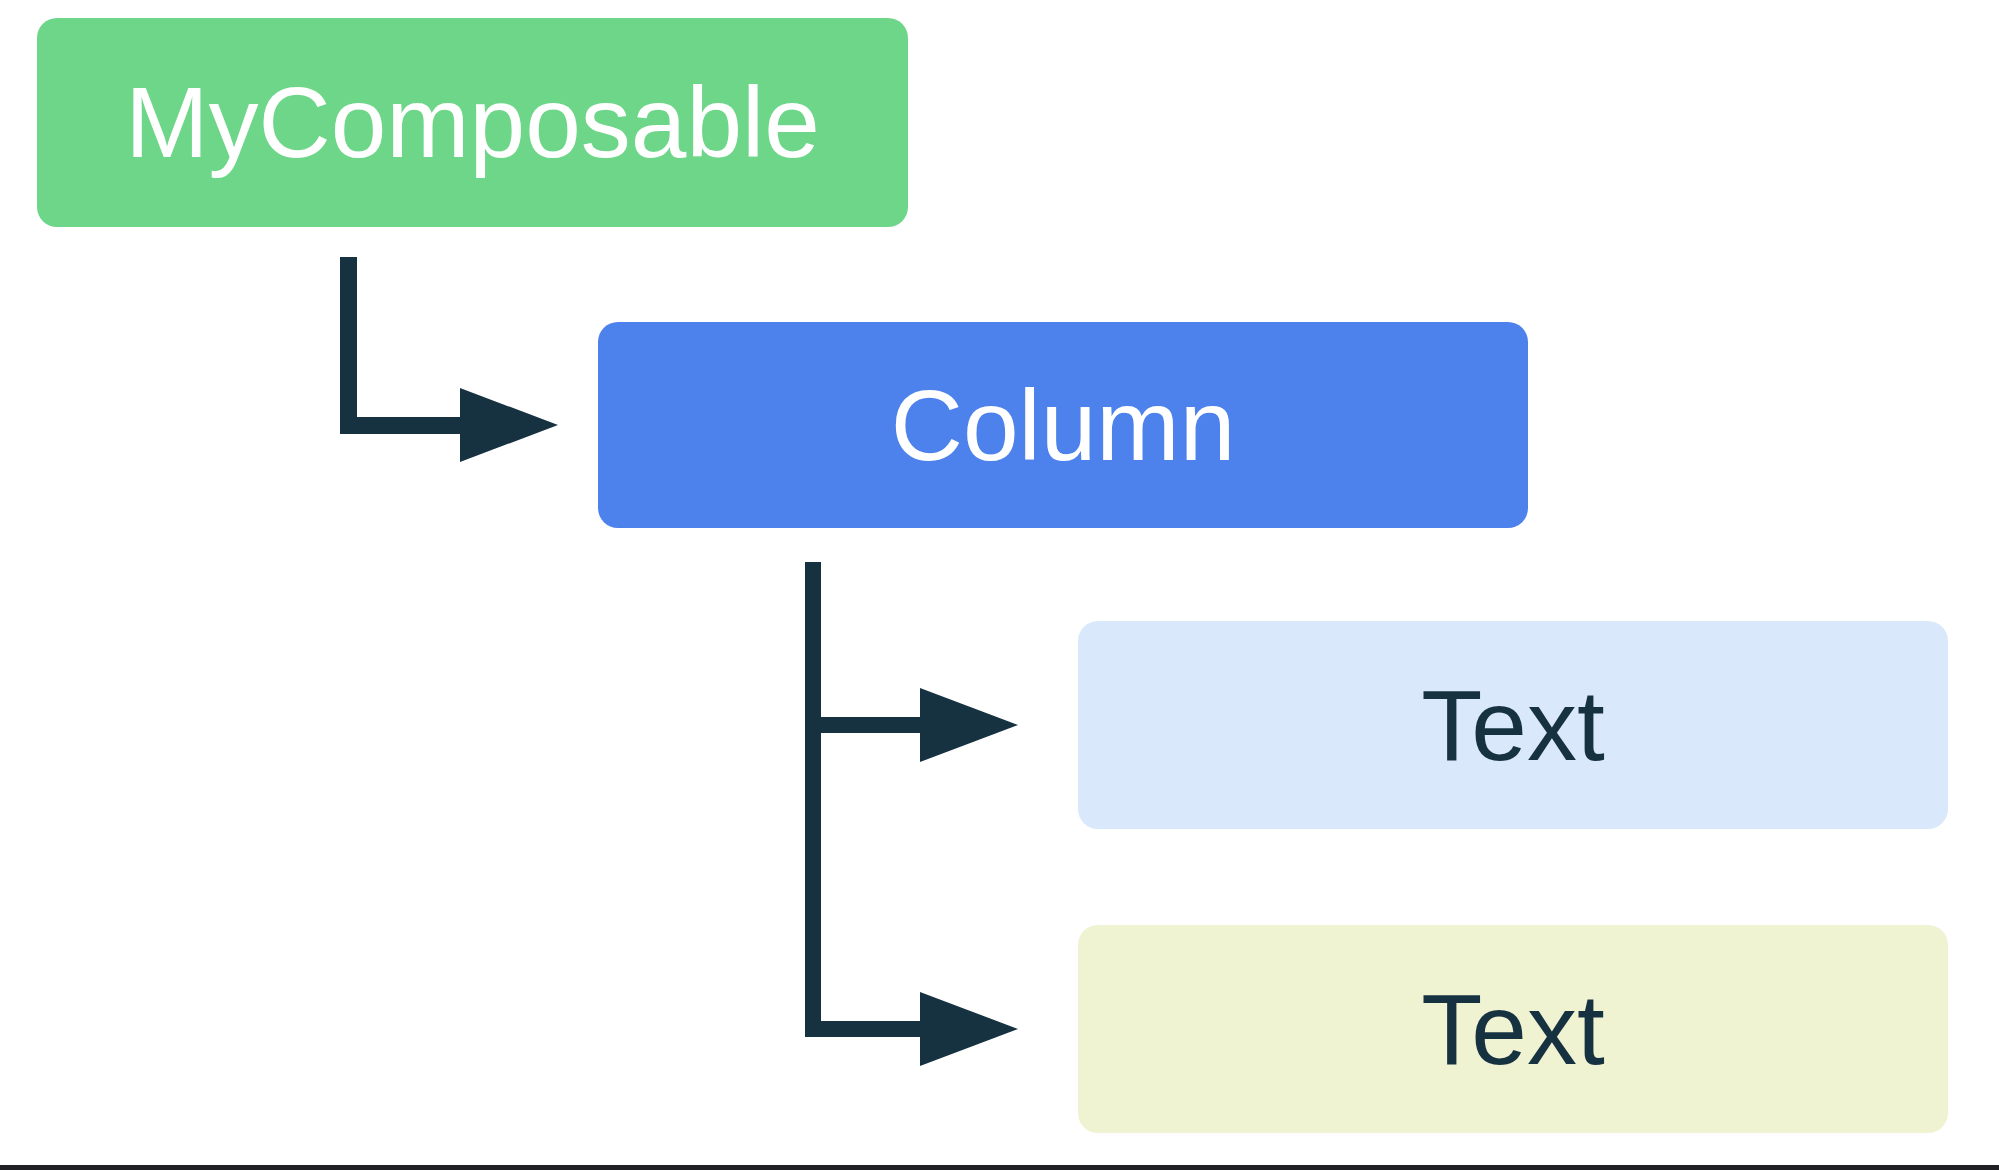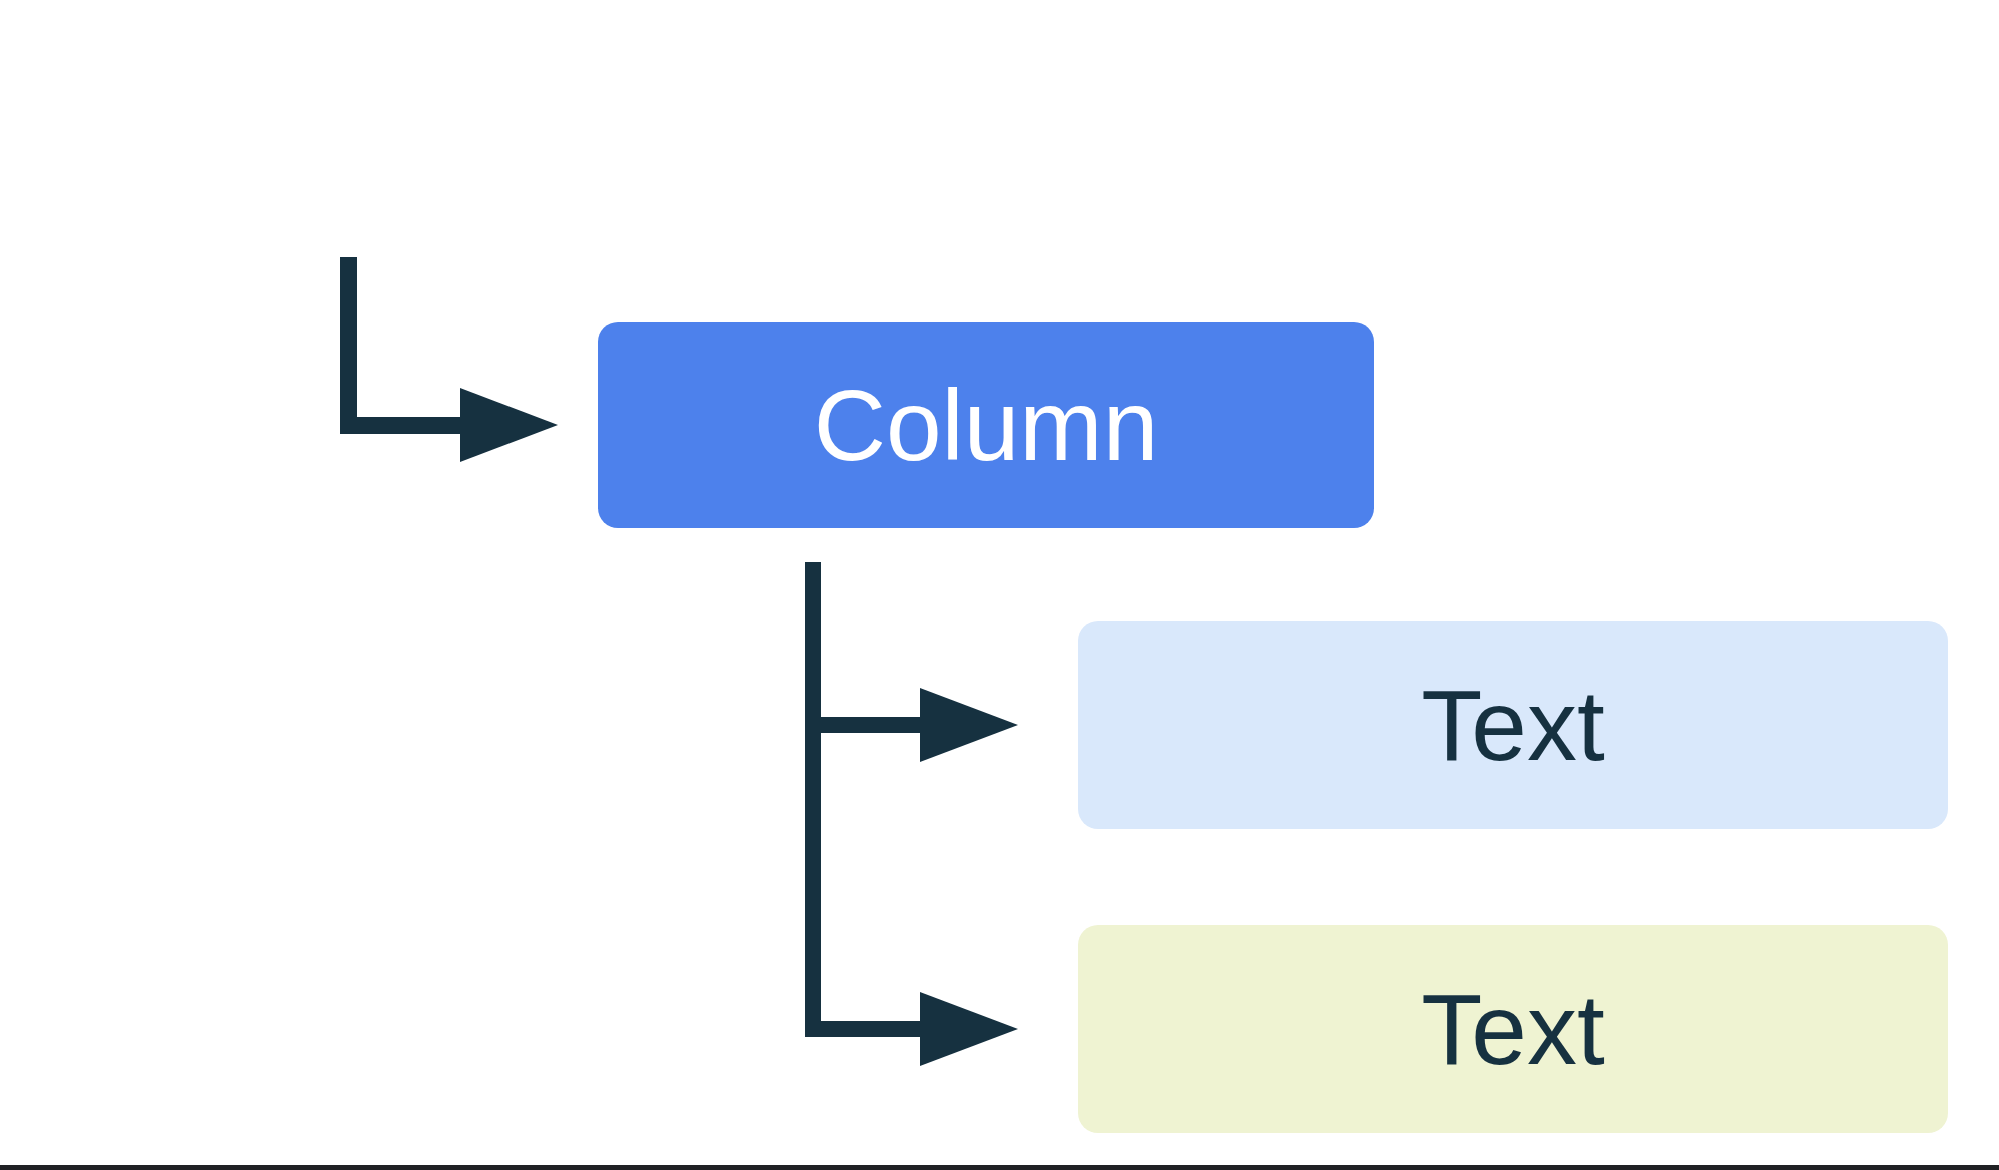--- a/index.html
+++ b/index.html
@@ -25,21 +25,21 @@
     font-weight: 400;
     letter-spacing: 0px;
     white-space: nowrap;
   }
   .node-root {
     left: 37px; top: 18px; width: 871px; height: 209px;
     background: var(--c-green, #6ED689);
     color: var(--c-white, #ffffff);
   }
   .node-column {
-    left: 598px; top: 322px; width: 776px; height: 206px;
+    left: 598px; top: 322px; width: 930px; height: 206px;
     background: var(--c-blue, #4D81EC);
     color: var(--c-white, #ffffff);
   }
   .node-text1 {
     left: 1078px; top: 621px; width: 870px; height: 208px;
     background: var(--c-lightblue, #D9E8FB);
     color: var(--c-dark, #163140);
   }
   .node-text2 {
     left: 1078px; top: 925px; width: 870px; height: 208px;
@@ -70,20 +70,21 @@
     left: 0; top: 1165px;
     width: 100%; height: 5px;
     background: var(--c-border, #202124);
   }
 </style>
 </head>
 <body>
 
 <div class="canvas">
 
+  <div class="node node-root">MyComposable</div>
 
   <div class="seg a1-v"></div>
   <div class="seg a1-h"></div>
   <div class="arrowhead h1"></div>
 
   <div class="node node-column">Column</div>
 
   <div class="seg c2-v"></div>
   <div class="seg b1-h"></div>
   <div class="arrowhead h2"></div>

